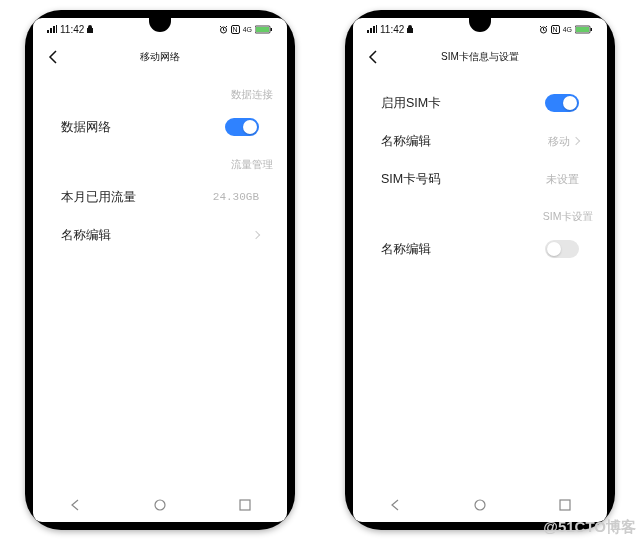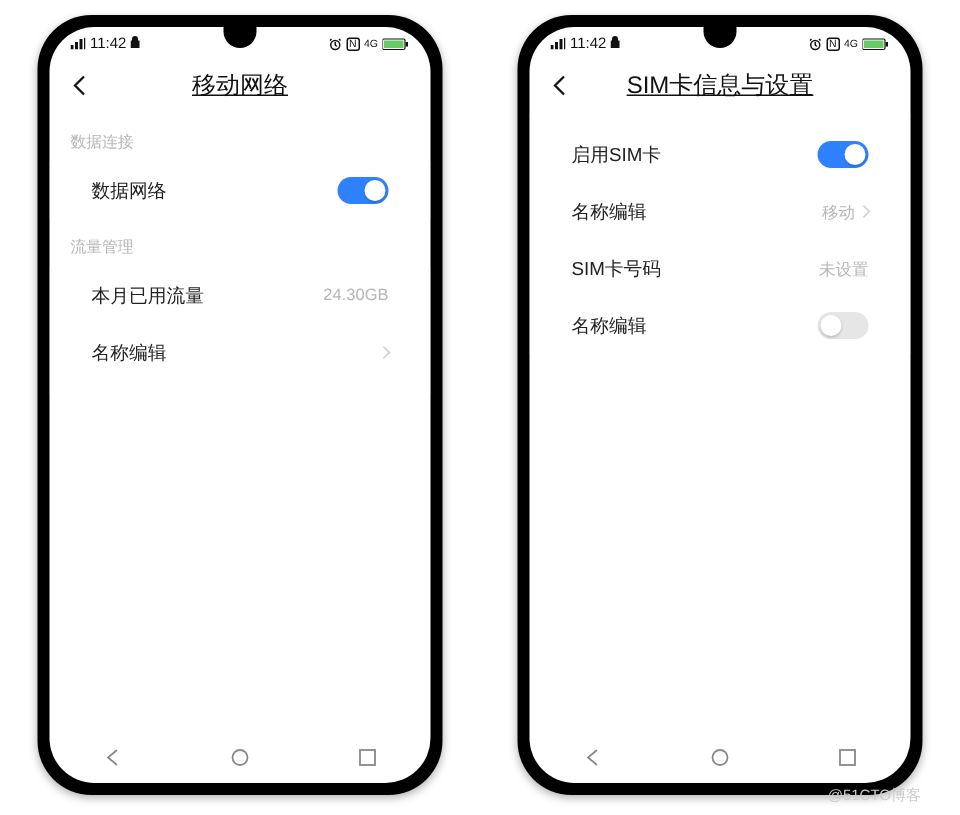--- a/index.html
+++ b/index.html
@@ -20,25 +20,26 @@
     background: #000;
     border-radius: 36px;
     padding: 8px;
     position: relative;
     box-shadow: 0 2px 6px rgba(0,0,0,.3);
   }
   .screen {
     width: 100%;
     height: 100%;
     background: #fff;
-    border-radius: 30px;
+    border-radius: 9px;
     overflow: hidden;
     position: relative;
     display: flex;
     flex-direction: column;
+    text-align: right;
   }
   .notch {
     position: absolute;
     top: 0; left: 50%;
     transform: translateX(-50%);
     width: 22px; height: 14px;
     background: #000;
     border-radius: 0 0 14px 14px;
     z-index: 10;
   }
@@ -63,45 +64,44 @@
     border-bottom: 0;
   }
   .back {
     position: absolute;
     left: 10px; top: 50%;
     transform: translateY(-50%);
     width: 20px; height: 20px;
     display: flex; align-items: center; justify-content: center;
   }
   .title {
-    font-size: 16px;
+    font-size: 10px;
     color: #111;
     font-weight: 500;
-    text-decoration: underline;
   }
   .content {
     flex: 1;
     overflow: hidden;
     font-size: 12px;
   }
   .section-label {
     color: #b6b6b6;
     font-size: 10.5px;
     padding: 12px 14px 6px;
   }
   .row {
     display: flex;
     align-items: center;
     justify-content: space-between;
     padding: 0 28px;
     height: 38px;
     background: #fff;
   }
   .row .label { color: #222; font-size: 12.5px; display:flex; align-items:center; gap:6px;}
-  .row .value { color: #b6b6b6; font-size: 11px; display:flex; align-items:center; gap:3px;}
+  .row .value { color: #b6b6b6; font-size: 11px; display:flex; align-items:center; gap:3px;font-family:Liberation Mono, monospace;}
   .chevron {
     width: 6px; height: 6px;
     border-top: 1px solid #ccc;
     border-right: 1px solid #ccc;
     transform: rotate(45deg);
   }
   .toggle {
     width: 34px; height: 18px;
     border-radius: 10px;
     position: relative;
@@ -126,23 +126,24 @@
     justify-content: space-around;
     border-top: 0;
   }
   .navbtn {
     width: 40px;
     display:flex; align-items:center; justify-content:center;
     color:#888;
   }
   .watermark {
     position: absolute;
-    bottom: 6px; right: 26px;
-    font-size: 10px;
+    bottom: 6px; right: 4px;
+    font-size: 15px;
     color: #ccc;
+    font-weight: bold;
   }
   .spacer { flex:1; }
 </style>
 </head>
 <body>
 
 <div class="phone">
   <div class="screen">
     <div class="notch"></div>
     <div class="statusbar">
@@ -282,20 +283,21 @@
         <span class="value">
             <span>移动</span>
             <span class="chevron"></span>
           </span>
       </div>
       <div class="row">
         <span class="label">SIM卡号码</span>
         <span class="value">未设置</span>
       </div>
 
+      <div class="section-label">SIM卡设置</div>
       <div class="row">
         <span class="label">名称编辑</span>
         <span class="toggle off">
             <span class="knob"></span>
           </span>
       </div>
 
     </div>
     <div class="spacer"></div>
     <div class="navbar">

